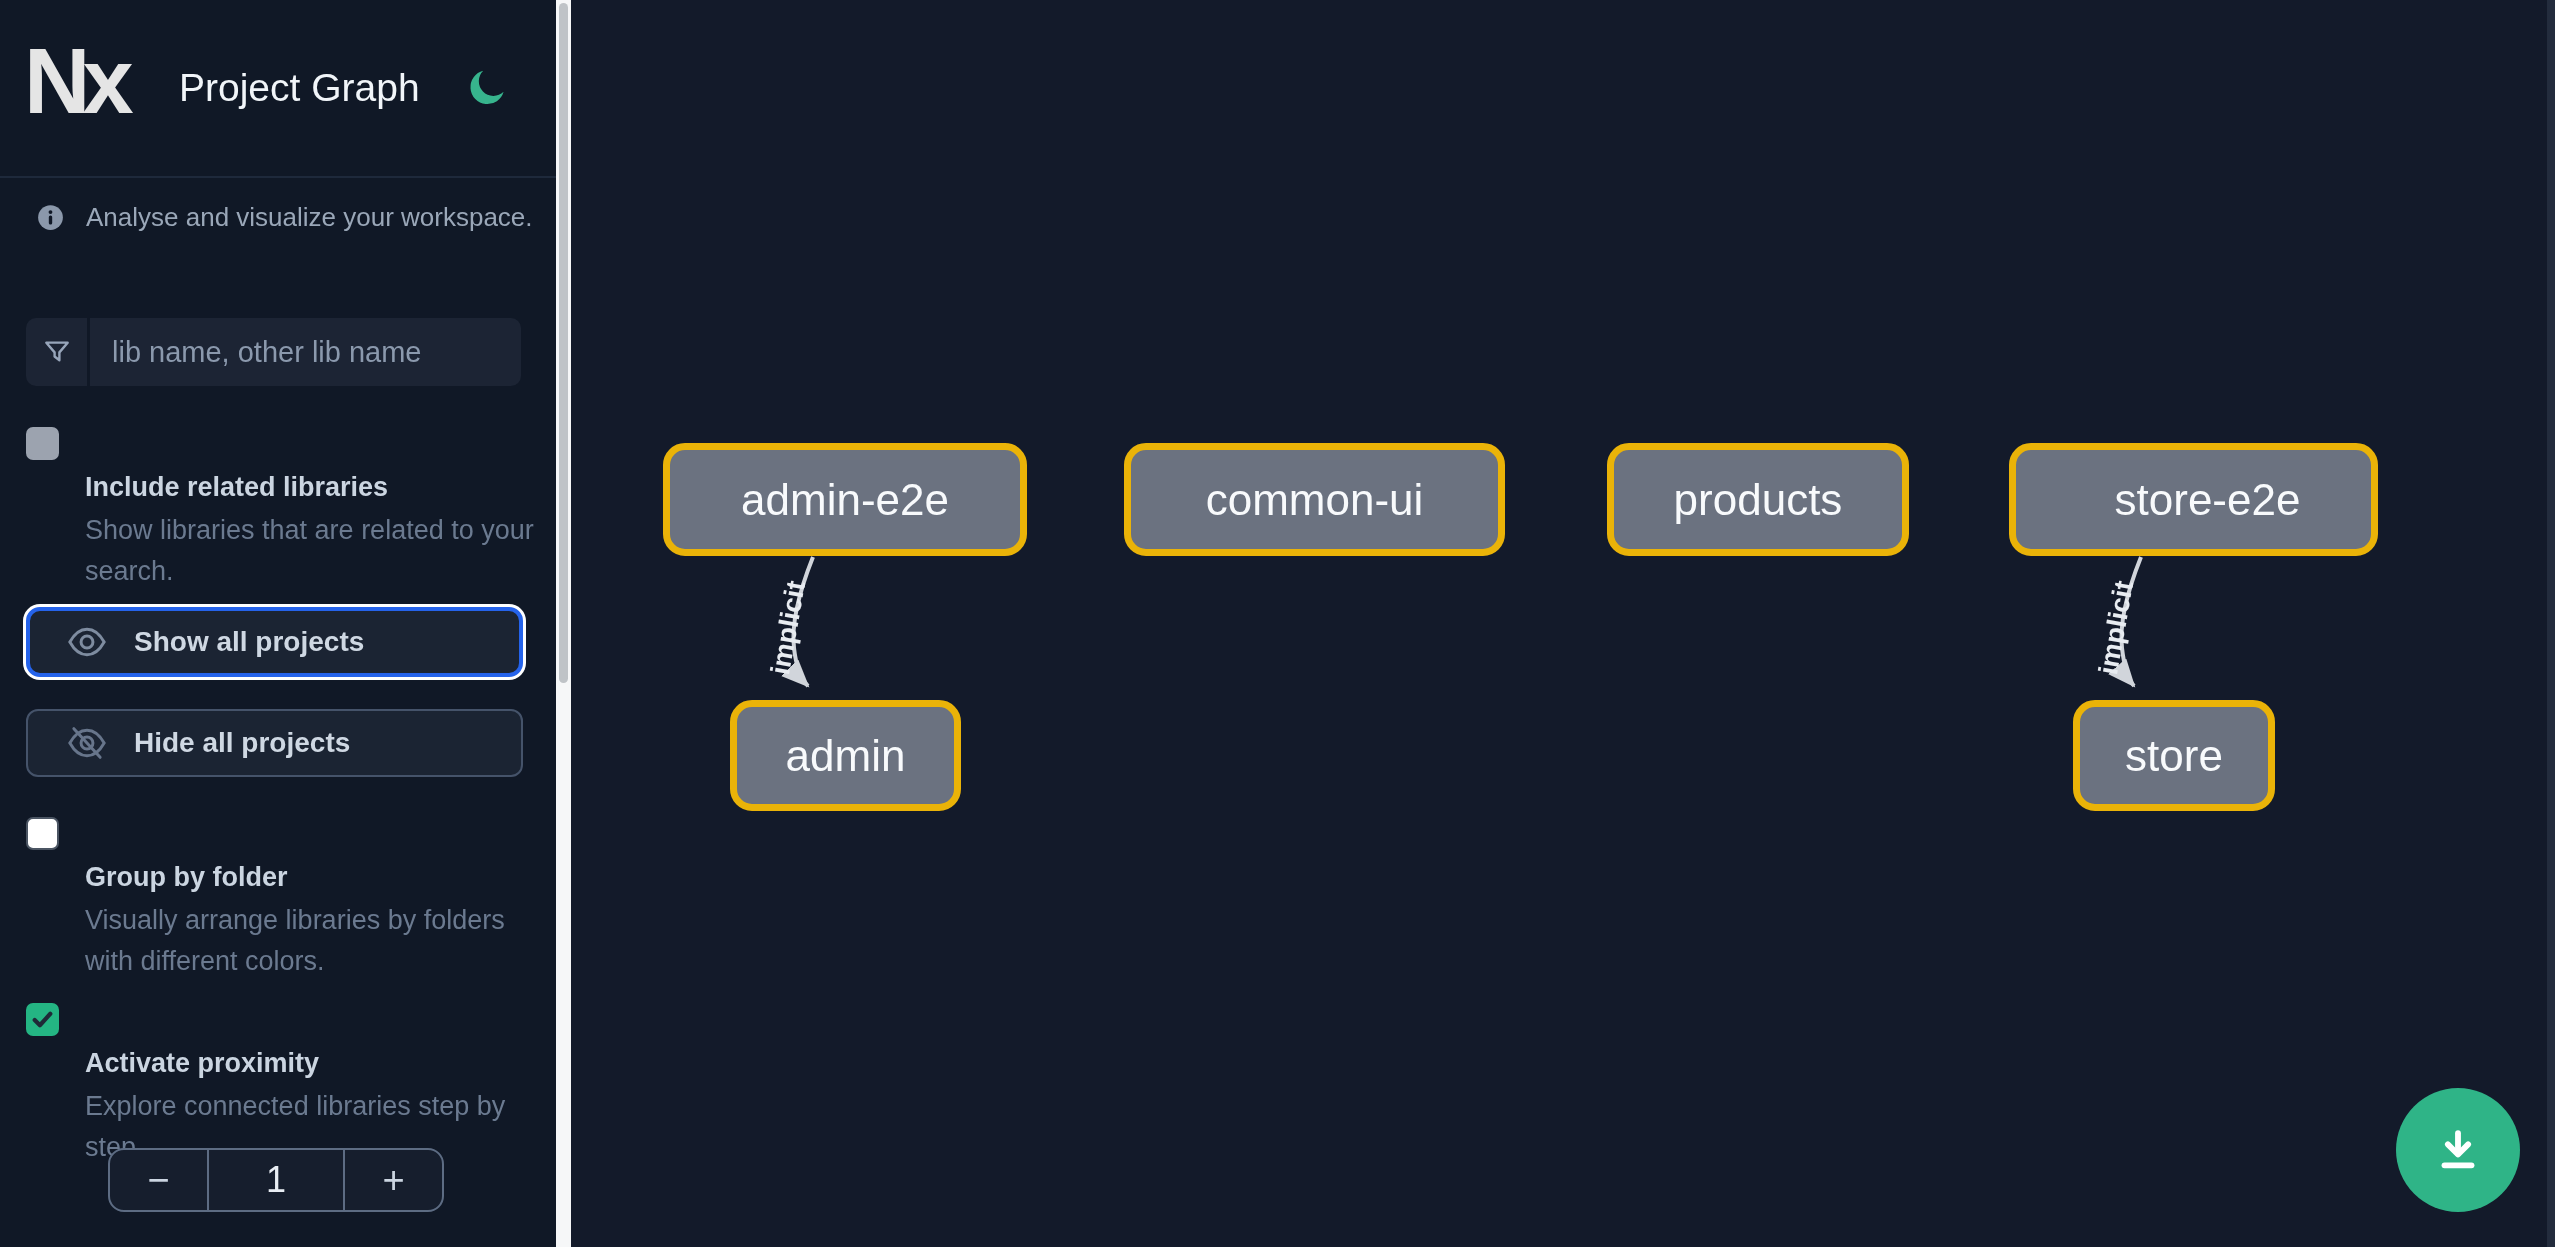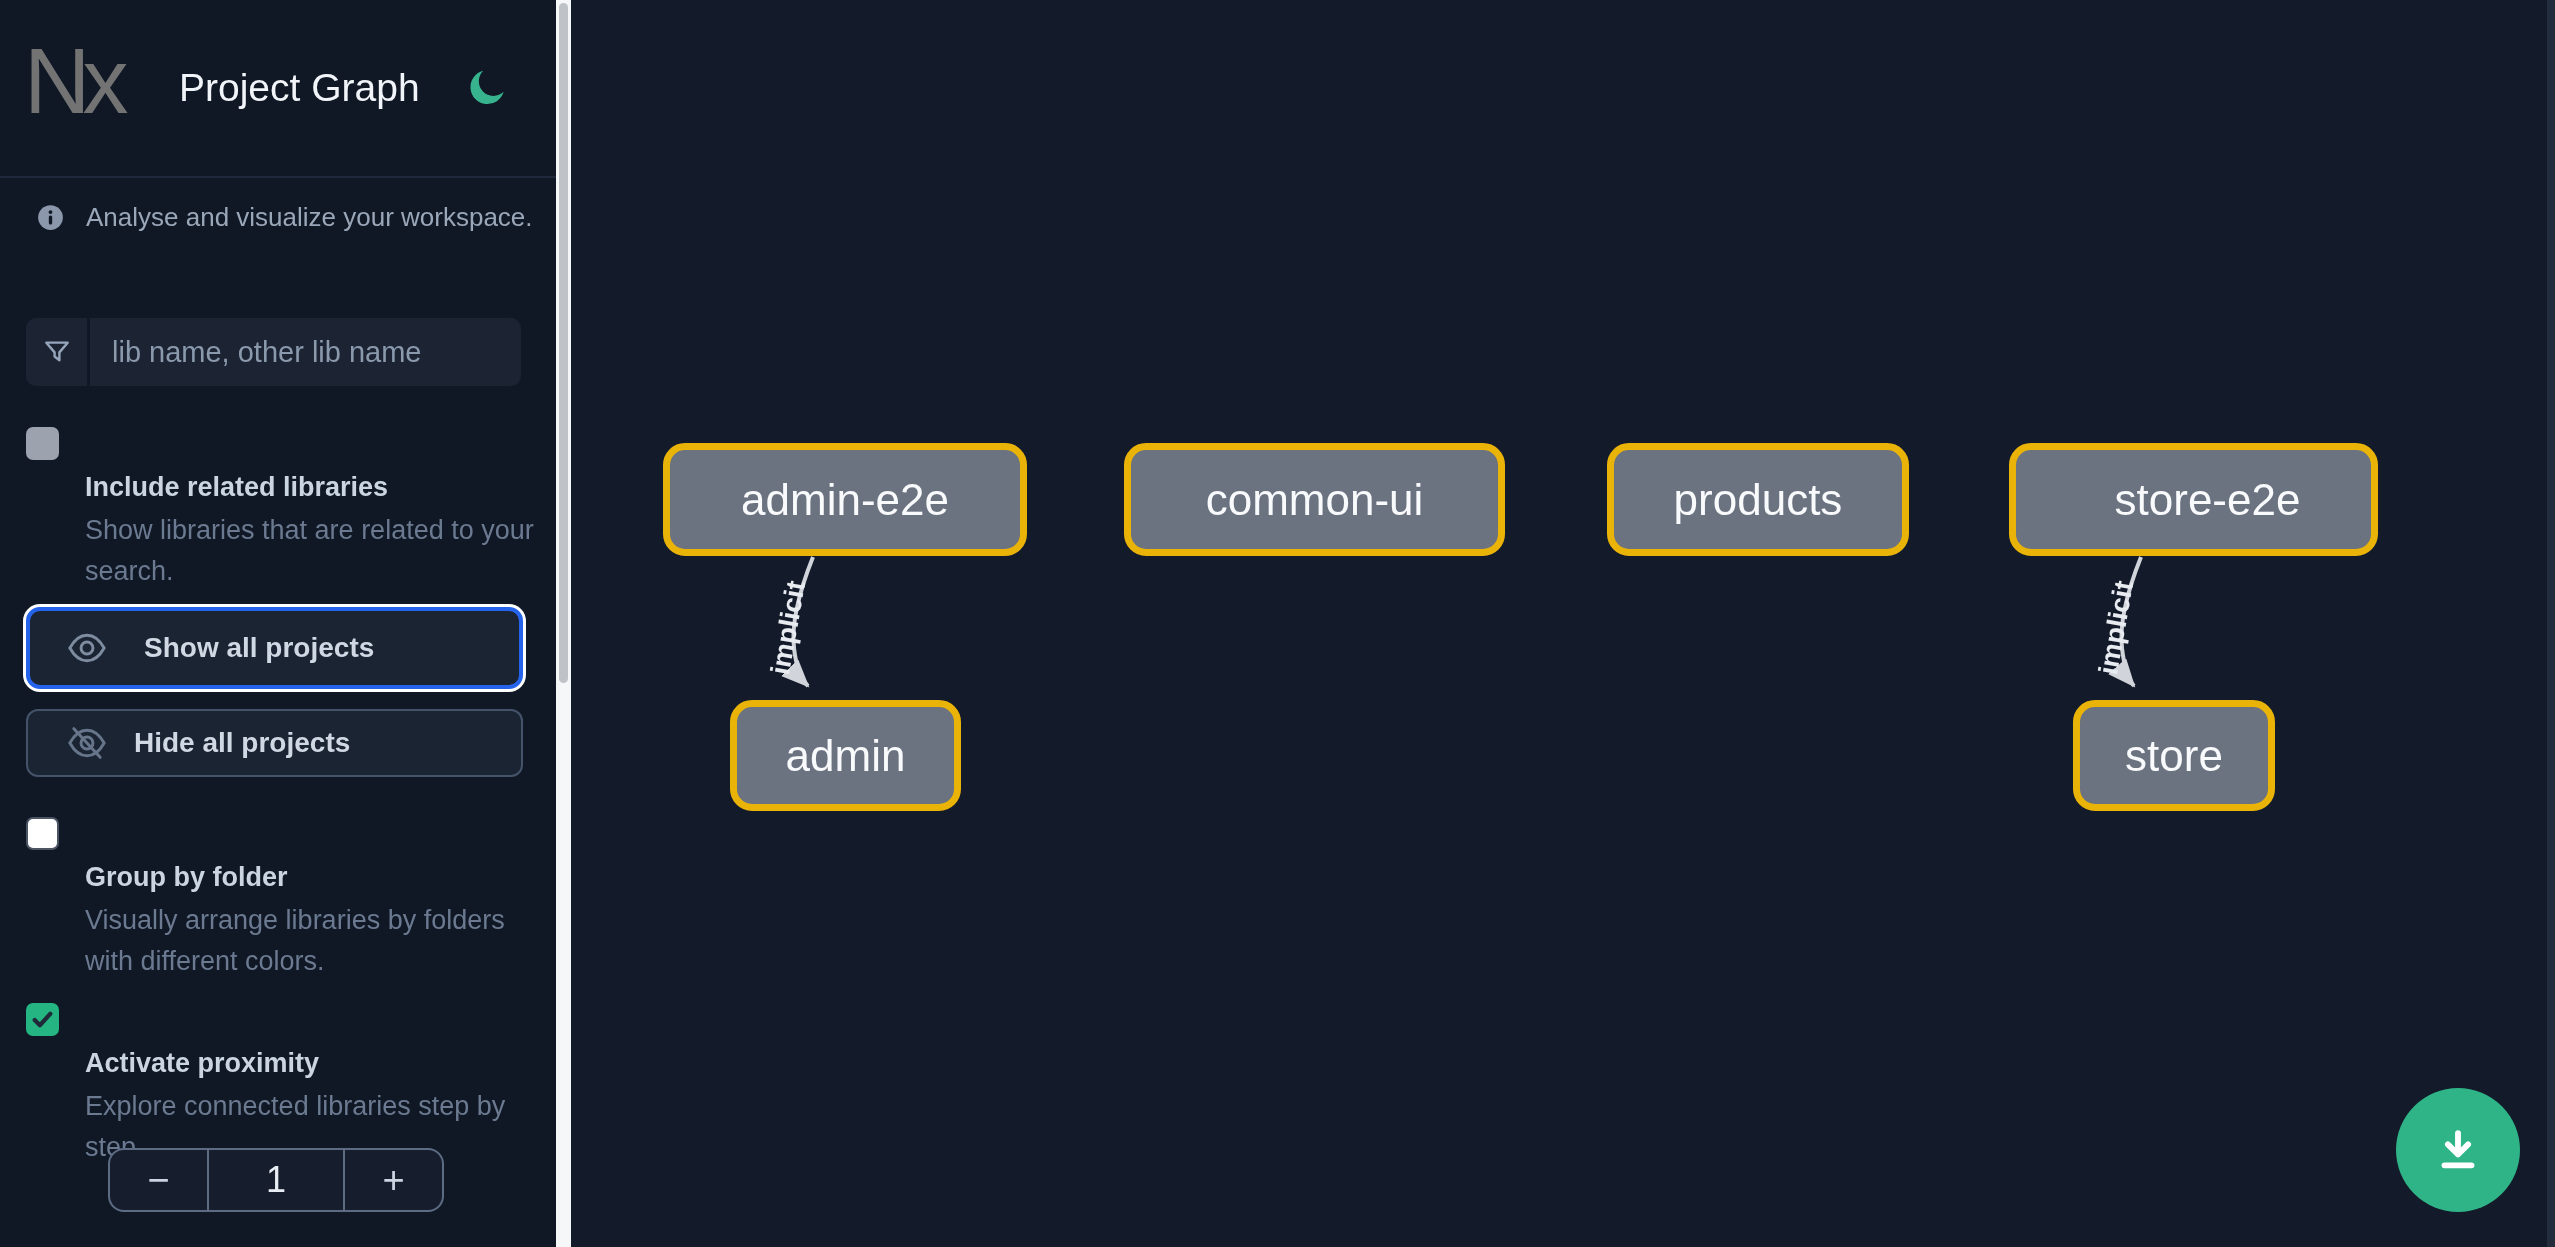--- a/index.html
+++ b/index.html
@@ -1,22 +1,22 @@
 <!DOCTYPE html>
 <html><head>
 <meta charset="utf-8">
 <style>
   * { margin:0; padding:0; box-sizing:border-box; }
   html,body { width:2555px; height:1247px; overflow:hidden; }
   body { position:relative; background:#131a2a; font-family:"Liberation Sans","DejaVu Sans",sans-serif; }
 
   
   .sidebar { position:absolute; left:0; top:0; width:556px; height:1247px; background:#101826; }
-  .logo { position:absolute; left:24px; top:36px; font-size:92px; line-height:90px; font-weight:400;
-          letter-spacing:-8px; color:#737373; }
+  .logo { position:absolute; left:24px; top:36px; font-size:92px; line-height:90px; font-weight:700;
+          letter-spacing:-8px; color:#e5e5e5; }
   .app-title { position:absolute; left:179px; top:66px; font-size:39px; font-weight:400; color:#f1f5f9; }
   .moon-btn { position:absolute; left:464px; top:64px; width:48px; height:48px; background:none; border:none; cursor:pointer; }
   .header-divider { position:absolute; left:0; top:176px; width:556px; height:2px; background:#1e293b; }
 
   .info-row { position:absolute; left:37px; top:202px; display:flex; align-items:center; gap:22px; }
   .info-text { font-size:26px; color:#9aa7b8; }
 
   .search-box { position:absolute; left:26px; top:318px; width:495px; height:68px; background:#1c2434;
                 border-radius:10px; display:flex; align-items:stretch; overflow:hidden; }
   .search-iconcell { width:64px; display:flex; align-items:center; justify-content:center;
@@ -28,22 +28,22 @@
   .toggle-row { position:absolute; left:26px; width:470px; }
   .cb { position:absolute; left:0; top:1px; width:33px; height:33px; border-radius:7px; }
   .cb-gray  { background:#9ca3af; }
   .cb-white { background:#ffffff; border:2px solid #4b5563; }
   .cb-green { background:#24b583; display:flex; align-items:center; justify-content:center; }
   .toggle-label { margin-left:59px; font-size:27px; font-weight:700; color:#cbd5e1; line-height:36px;margin-top:43px; }
   .toggle-desc  { margin-left:59px; margin-top:5px; font-size:27px; color:#6b7a90; line-height:41px; }
 
   .side-btn { position:absolute; left:26px; width:497px; display:flex; align-items:center;
               background:#1b2433; cursor:pointer; font-family:inherit; }
-  .btn-show { top:607px; height:82px; border:4px solid #2563eb; border-radius:14px;
-              box-shadow:0 0 0 3px #ffffff; padding-left:36px; gap:36px; }
+  .btn-show { top:607px; height:70px; border:4px solid #2563eb; border-radius:14px;
+              box-shadow:0 0 0 3px #ffffff; padding-left:36px; gap:26px; }
   .btn-hide { top:709px; height:68px; border:2px solid #45536a; border-radius:12px;
               padding-left:38px; gap:26px; }
   .side-btn span.lbl { font-size:28px; font-weight:600; color:#cfd8e3; }
 
   .stepper { position:absolute; left:108px; top:1148px; width:336px; height:64px; display:flex;
              border:2px solid #5d6c83; border-radius:16px; background:#161e2d; overflow:hidden; }
   .stepper button { width:97px; background:transparent; border:none; color:#cbd5e1; font-size:38px;
                     cursor:pointer; font-family:inherit; }
   .stepper .val { flex:1; display:flex; align-items:center; justify-content:center;
                   border-left:2px solid #5d6c83; border-right:2px solid #5d6c83;

